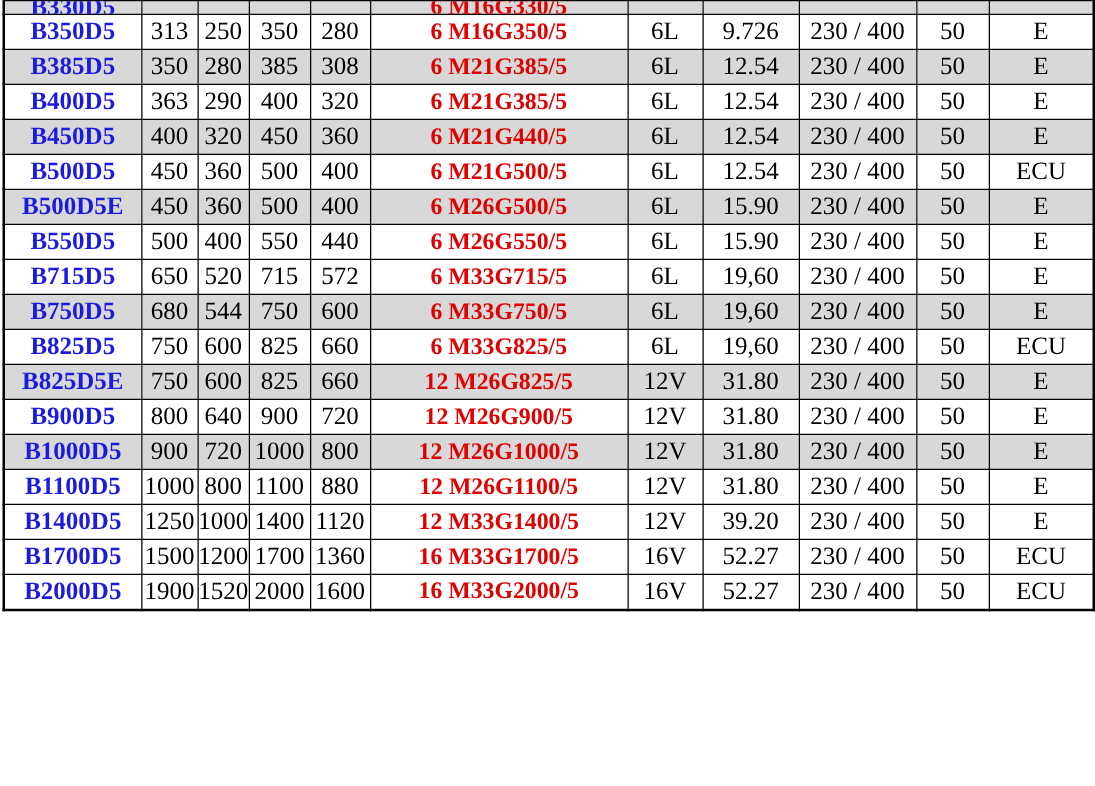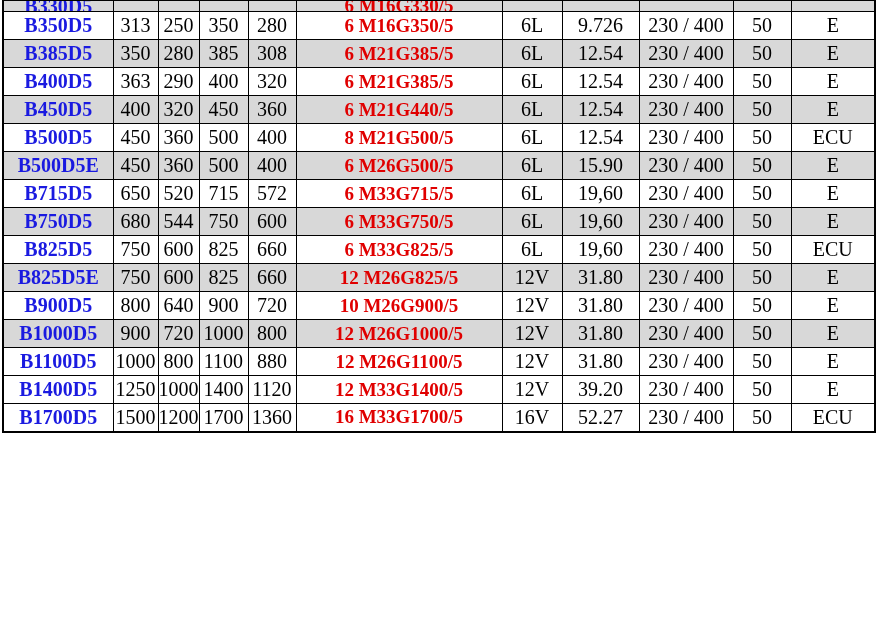--- a/index.html
+++ b/index.html
@@ -193,34 +193,47 @@
           <td class="num">230 / 400</td>
           <td class="num">50</td>
           <td class="num">E</td>
         </tr>
         <tr class="data-row">
           <td class="model">B500D5</td>
           <td class="num">450</td>
           <td class="num">360</td>
           <td class="num">500</td>
           <td class="num">400</td>
-          <td class="engine">8 M21G500/5</td>
+          <td class="engine">6 M21G500/5</td>
           <td class="num">6L</td>
           <td class="num">12.54</td>
           <td class="num">230 / 400</td>
           <td class="num">50</td>
           <td class="num">ECU</td>
         </tr>
         <tr class="data-row shaded">
           <td class="model">B500D5E</td>
           <td class="num">450</td>
           <td class="num">360</td>
           <td class="num">500</td>
           <td class="num">400</td>
           <td class="engine">6 M26G500/5</td>
+          <td class="num">6L</td>
+          <td class="num">15.90</td>
+          <td class="num">230 / 400</td>
+          <td class="num">50</td>
+          <td class="num">E</td>
+        </tr>
+        <tr class="data-row">
+          <td class="model">B550D5</td>
+          <td class="num">500</td>
+          <td class="num">400</td>
+          <td class="num">550</td>
+          <td class="num">440</td>
+          <td class="engine">6 M26G550/5</td>
           <td class="num">6L</td>
           <td class="num">15.90</td>
           <td class="num">230 / 400</td>
           <td class="num">50</td>
           <td class="num">E</td>
         </tr>
         <tr class="data-row">
           <td class="model">B715D5</td>
           <td class="num">650</td>
           <td class="num">520</td>
@@ -271,21 +284,21 @@
           <td class="num">230 / 400</td>
           <td class="num">50</td>
           <td class="num">E</td>
         </tr>
         <tr class="data-row">
           <td class="model">B900D5</td>
           <td class="num">800</td>
           <td class="num">640</td>
           <td class="num">900</td>
           <td class="num">720</td>
-          <td class="engine">10 M26G900/5</td>
+          <td class="engine">12 M26G900/5</td>
           <td class="num">12V</td>
           <td class="num">31.80</td>
           <td class="num">230 / 400</td>
           <td class="num">50</td>
           <td class="num">E</td>
         </tr>
         <tr class="data-row shaded">
           <td class="model">B1000D5</td>
           <td class="num">900</td>
           <td class="num">720</td>
@@ -330,15 +343,28 @@
           <td class="num">1200</td>
           <td class="num">1700</td>
           <td class="num">1360</td>
           <td class="engine">16 M33G1700/5</td>
           <td class="num">16V</td>
           <td class="num">52.27</td>
           <td class="num">230 / 400</td>
           <td class="num">50</td>
           <td class="num">ECU</td>
         </tr>
+        <tr class="data-row">
+          <td class="model">B2000D5</td>
+          <td class="num">1900</td>
+          <td class="num">1520</td>
+          <td class="num">2000</td>
+          <td class="num">1600</td>
+          <td class="engine">16 M33G2000/5</td>
+          <td class="num">16V</td>
+          <td class="num">52.27</td>
+          <td class="num">230 / 400</td>
+          <td class="num">50</td>
+          <td class="num">ECU</td>
+        </tr>
       </tbody>
   </table>
 </div>
 
 </body></html>

